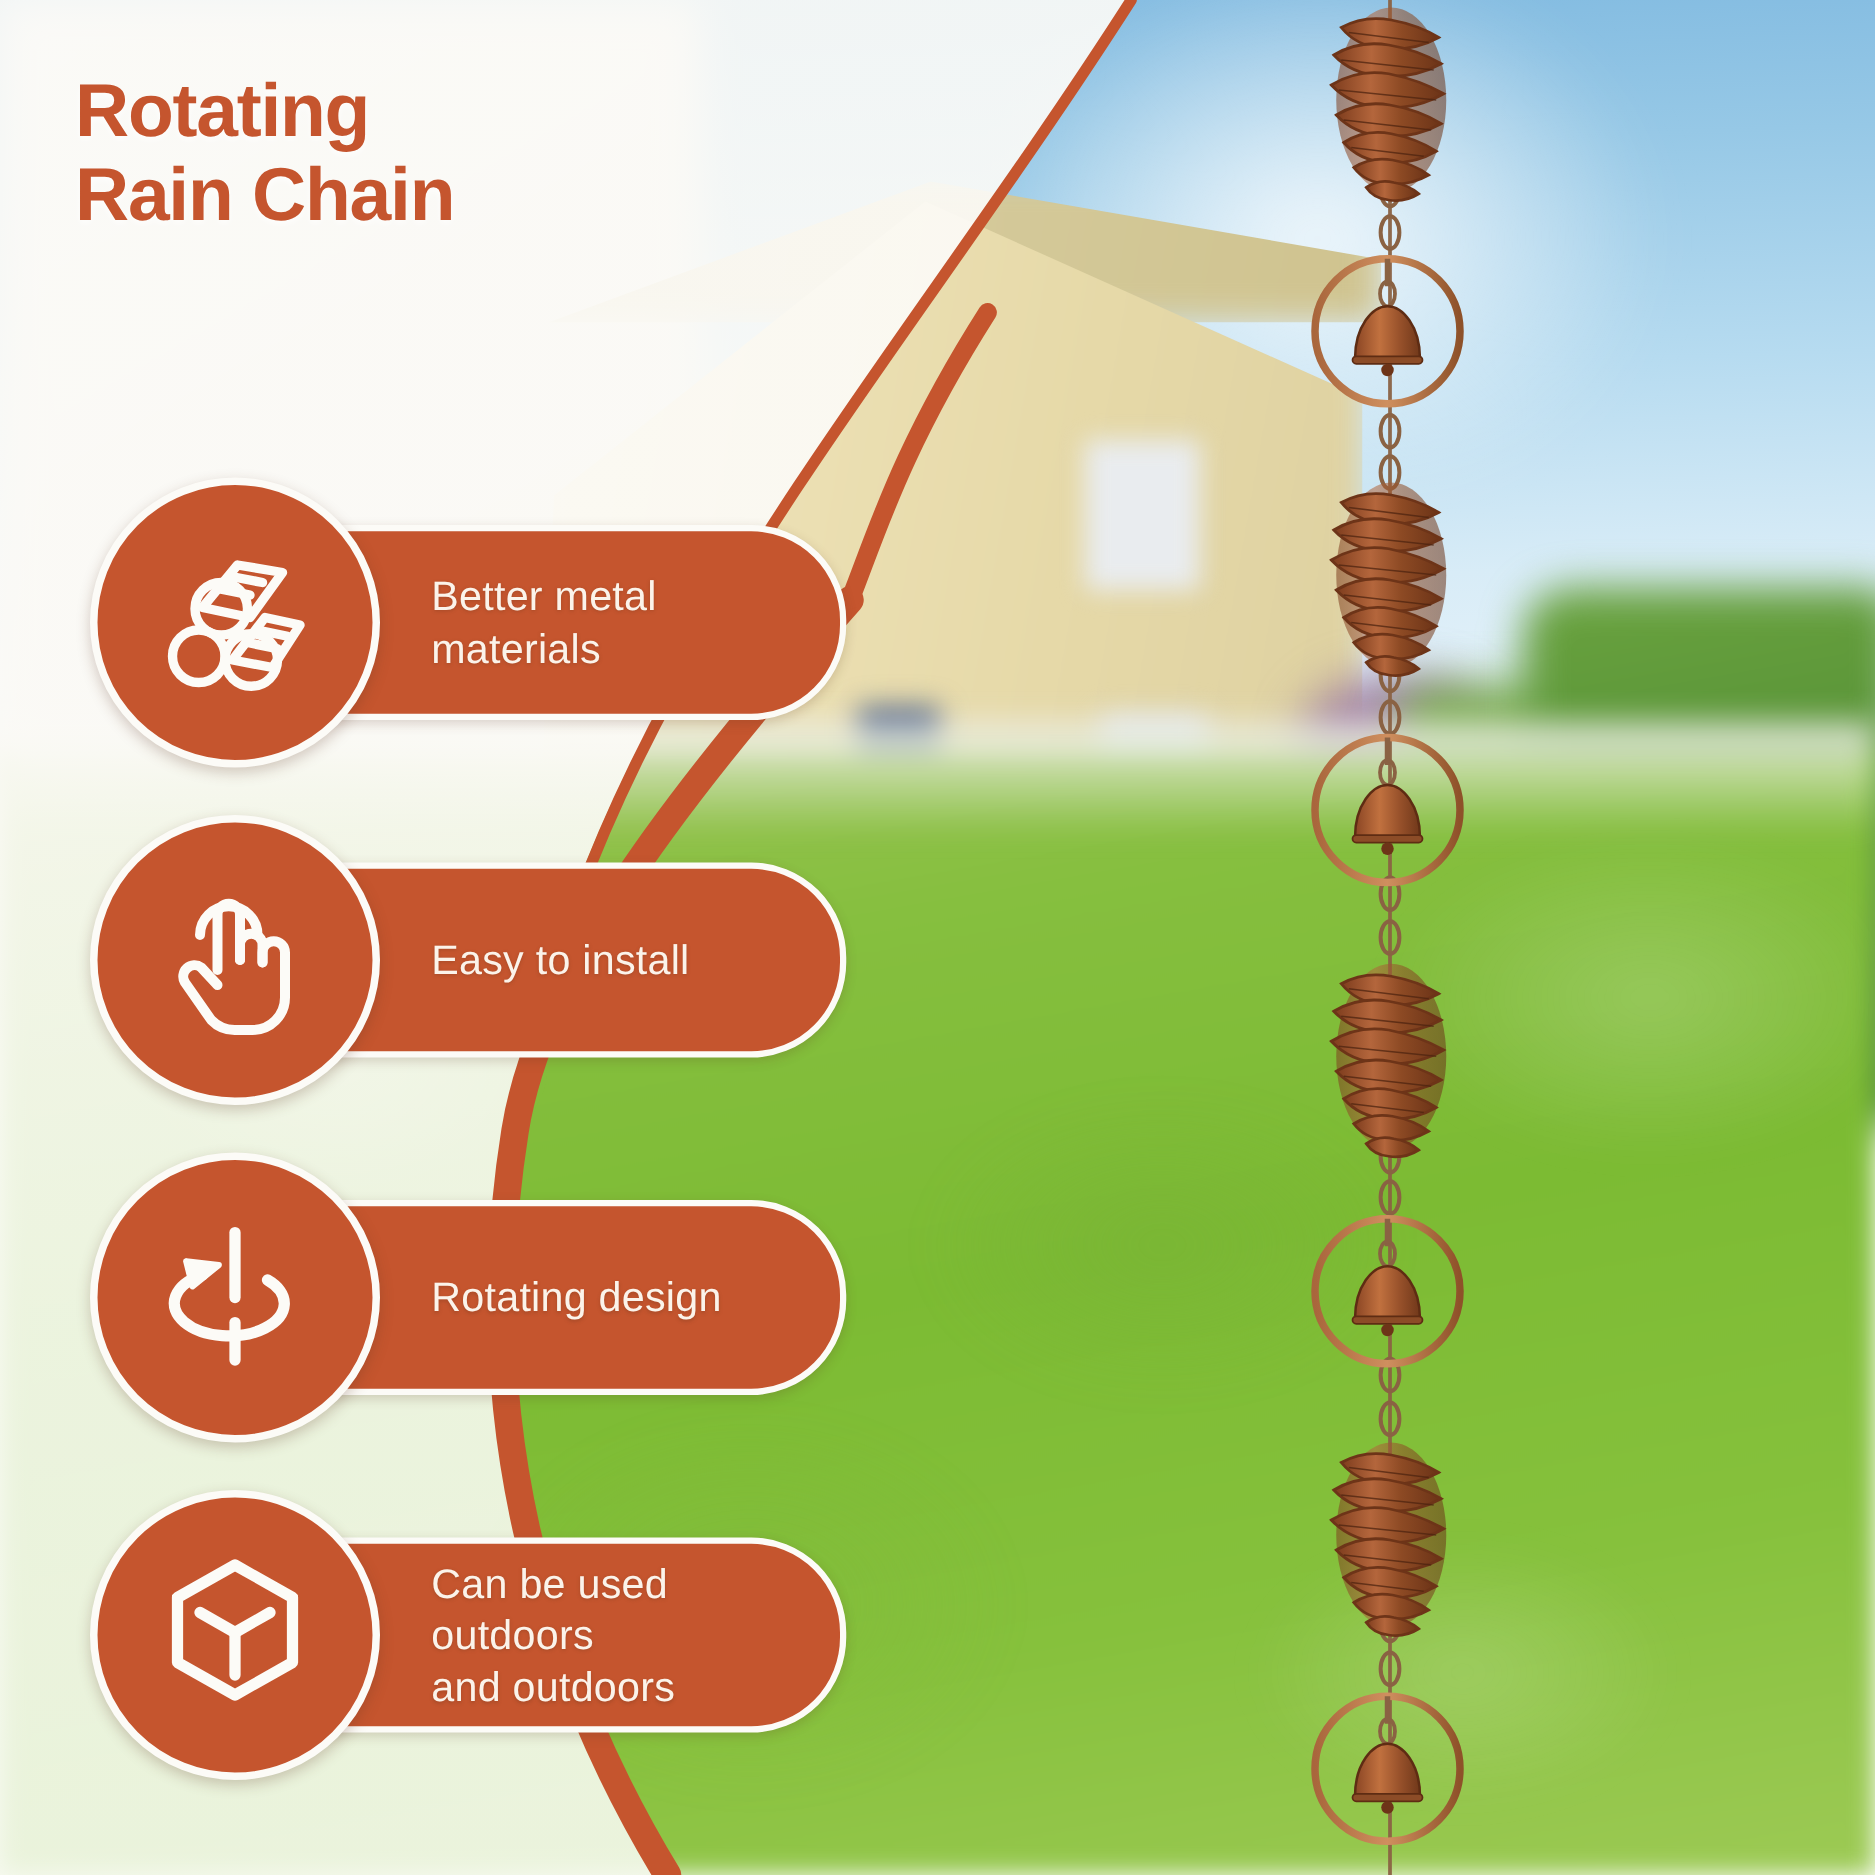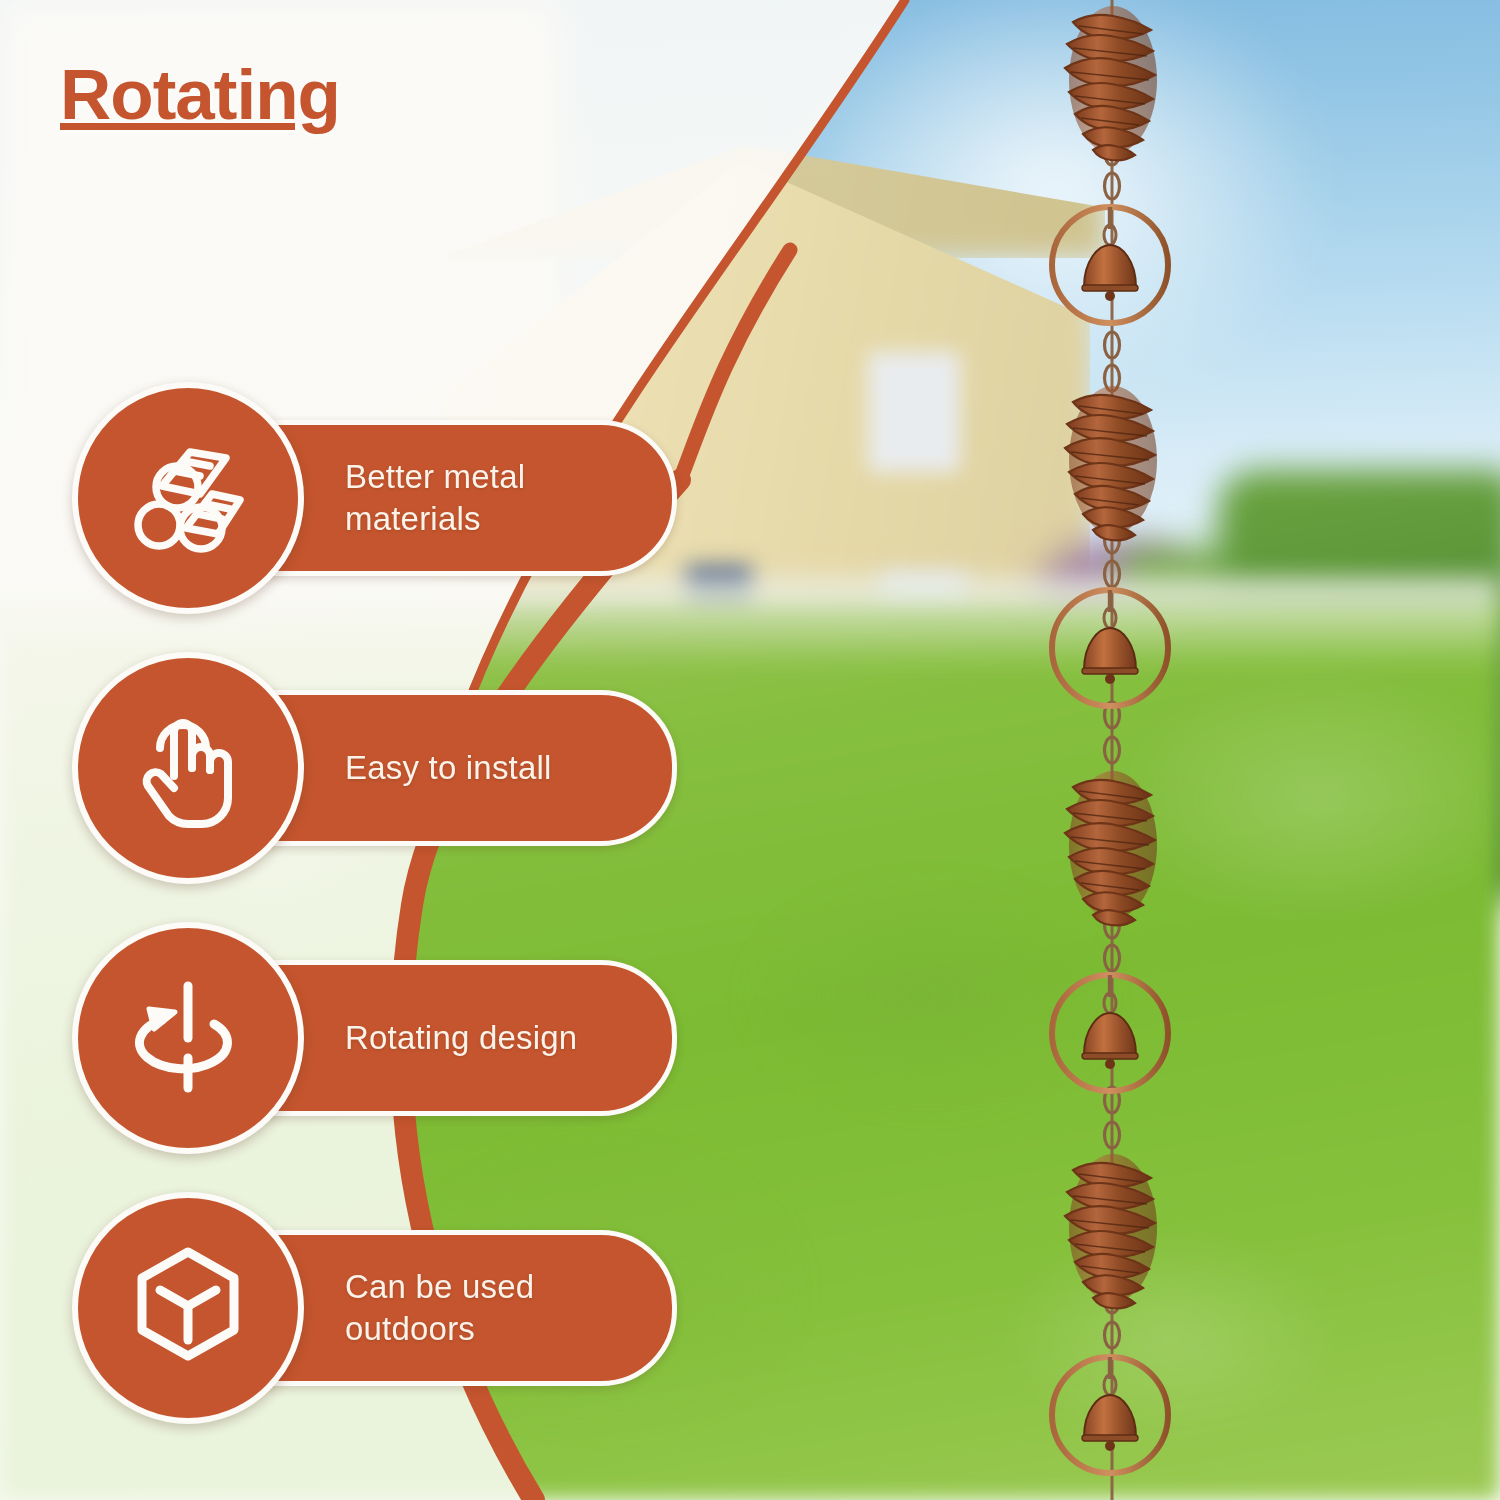--- a/index.html
+++ b/index.html
@@ -104,24 +104,23 @@
     -webkit-clip-path:path("M 0 0 L 905 0 C 690 330 465 560 408 905 C 372 1130 430 1330 530 1500 L 0 1500 Z");
     clip-path:path("M 0 0 L 905 0 C 690 330 465 560 408 905 C 372 1130 430 1330 530 1500 L 0 1500 Z");
   }
 
   
   .swoosh{position:absolute;left:0;top:0;width:1500px;height:1500px;pointer-events:none;}
 
   
   .title{
     position:absolute;left:60px;top:55px;width:700px;
-    font-size:71px;line-height:1.12;font-weight:bold;
+    font-size:60px;line-height:1.12;font-weight:bold;
     color:#C5552E;letter-spacing:-1px;
     text-shadow:0 2px 6px rgba(255,255,255,.75);
-    text-decoration:underline;
   }
 
   
   .feature{position:absolute;left:0;width:720px;height:220px;}
   .f0{top:382px;} .f1{top:652px;padding-left:40px;} .f2{top:922px;} .f3{top:1192px;}
 
   .pill{
     position:absolute;left:175px;top:38px;
     width:492px;height:146px;
     background:#C5552E;border:5px solid #FCFBF7;
@@ -266,20 +265,21 @@
              C 376 1130 432 1332 534 1500" fill="none" stroke="#C5552E" stroke-linecap="round" stroke-width="9"></path>
     <path d="M 680 480
              C 520 660 430 790 412 905
              C 376 1130 432 1332 534 1500" fill="none" stroke="#C5552E" stroke-linecap="round" stroke-width="22" opacity="1"></path>
     <path d="M 790 250
              C 720 360 700 430 680 480" fill="none" stroke="#C5552E" stroke-linecap="round" stroke-width="15" opacity="1"></path>
   </svg>
 
   <div class="title">
     <div>Rotating</div>
+    <div>Rain Chain</div>
   </div>
 
   <div class="feature f0">
     <div class="pill">
       <div class="pill-text">
         <div>Better metal</div>
         <div>materials</div>
       </div>
     </div>
     <div class="icon-circle">
@@ -341,20 +341,21 @@
 
         <path d="M27 37 L53 40 L32 57 Z" fill="#FCFBF7" stroke="#FCFBF7" stroke-width="5" stroke-linejoin="round"></path>
       </svg>
     </div>
   </div>
 
   <div class="feature f3">
     <div class="pill">
       <div class="pill-text">
         <div>Can be used outdoors</div>
+        <div>and outdoors</div>
       </div>
     </div>
     <div class="icon-circle">
       <svg width="132" height="132" viewBox="0 0 132 132">
         <g fill="none" stroke="#FCFBF7" stroke-width="9" stroke-linecap="round" stroke-linejoin="round">
           <path d="M66 10 L112 36 V88 L66 114 L20 88 V36 Z"></path>
           <path d="M38 48 L66 64 L94 48"></path>
           <line x1="66" y1="64" x2="66" y2="98"></line>
         </g>
       </svg>

